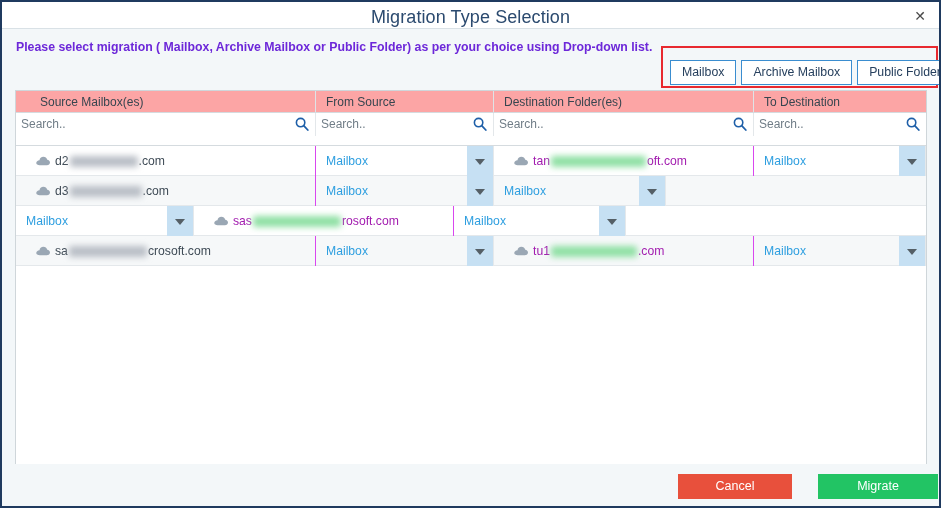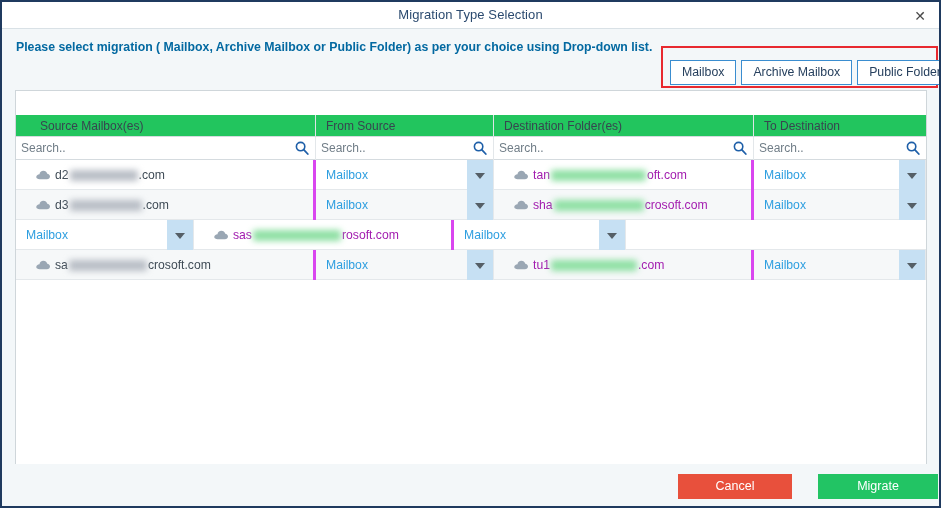--- a/index.html
+++ b/index.html
@@ -32,21 +32,21 @@
     height: 27px;
     background: #ffffff;
     border-bottom: 1px solid #d9e1e6;
     box-sizing: border-box;
   }
   .title-text {
     position: absolute;
     left: 0; right: 0;
     top: 5px;
     text-align: center;
-    font-size: 13px;
+    font-size: 18px;
     color: #2b4a6f;
     letter-spacing: 0.1px;
   }
   .close-btn {
     position: absolute;
     right: 8px;
     top: 4px;
     width: 22px;
     height: 20px;
     line-height: 20px;
@@ -64,21 +64,21 @@
     width: 937px;
     height: 56px;
     background: #f3f7f9;
   }
   .instruction-text {
     position: absolute;
     left: 14px;
     top: 11px;
     font-size: 12.3px;
     font-weight: bold;
-    color: #0369a1;
+    color: #6d28d9;
     white-space: nowrap;
   }
 
   
   .type-highlight {
     position: absolute;
     left: 659px;
     top: 44px;
     width: 277px;
     height: 42px;
@@ -121,40 +121,39 @@
 
   .grid-row {
     display: flex;
     width: 100%;
     box-sizing: border-box;
   }
 
   
   .header-row {
     height: 22px;
-    background: #22c55e;
+    background: #fca5a5;
     border-bottom: 1px solid #d5dbdf;
-    margin-top: 24px;
   }
   .header-cell {
     box-sizing: border-box;
     font-size: 12px;
     color: #37454f;
     padding-left: 10px;
     line-height: 22px;
     white-space: nowrap;
     overflow: hidden;
     border-right: 1px solid #dfe4e7;
   }
   .header-cell:last-child { border-right: none; }
   .hc-pad { padding-left: 24px; }
 
   
   .search-row {
-    height: 23px;
+    height: 33px;
     background: #ffffff;
     border-bottom: 1px solid #d5dbdf;
   }
   .search-cell {
     box-sizing: border-box;
     position: relative;
     border-right: 1px solid #e3e7ea;
     height: 23px;
   }
   .search-cell:last-child { border-right: none; }
@@ -188,21 +187,21 @@
   .row-odd  { background: #ffffff; }
   .row-even { background: #f6f8f9; }
 
   .cell-mailbox {
     box-sizing: border-box;
     position: relative;
     height: 30px;
     display: flex;
     align-items: center;
     padding-left: 20px;
-    border-right: 3px solid #d946ef;
+    border-right: 1px solid #d946ef;
     overflow: hidden;
   }
   .cloud-icon {
     flex: 0 0 auto;
     width: 14px;
     height: 10px;
     margin-right: 5px;
   }
   .addr {
     font-size: 12.2px;
@@ -393,26 +392,20 @@
           <div class="cell-mailbox col-src">
             <span><svg class="cloud-icon" viewBox="0 0 20 13">
                 <path d="M5.2 12.5h10.4c2.4 0 4.4-1.7 4.4-3.9 0-2-1.7-3.7-3.9-3.9C15.4 2 13.2.5 10.6.5 7.6.5 5.2 2.6 5 5.3 2.3 5.5.4 7.2.4 9.3c0 1.8 2 3.2 4.8 3.2z" fill="#9aa7b4"></path>
               </svg></span>
             <span class="addr addr-src"><span>d3</span><span class="blur blur-src" style="width:72px"></span><span>.com</span></span>
           </div>
           <div class="cell-type col-fsrc">
             <span class="type-label">Mailbox</span>
             <span class="dropdown-arrow"></span>
           </div>
-          <div class="cell-mailbox col-dst">
-            <span><svg class="cloud-icon" viewBox="0 0 20 13">
-                <path d="M5.2 12.5h10.4c2.4 0 4.4-1.7 4.4-3.9 0-2-1.7-3.7-3.9-3.9C15.4 2 13.2.5 10.6.5 7.6.5 5.2 2.6 5 5.3 2.3 5.5.4 7.2.4 9.3c0 1.8 2 3.2 4.8 3.2z" fill="#9aa7b4"></path>
-              </svg></span>
-            <span class="addr addr-dest"><span>sha</span><span class="blur blur-dest" style="width:90px"></span><span>crosoft.com</span></span>
-          </div>
           <div class="cell-type col-tdst">
             <span class="type-label">Mailbox</span>
             <span class="dropdown-arrow"></span>
           </div>
         </div>
         <div class="grid-row data-row row-odd">
           <div class="cell-type col-fsrc">
             <span class="type-label">Mailbox</span>
             <span class="dropdown-arrow"></span>
           </div>

